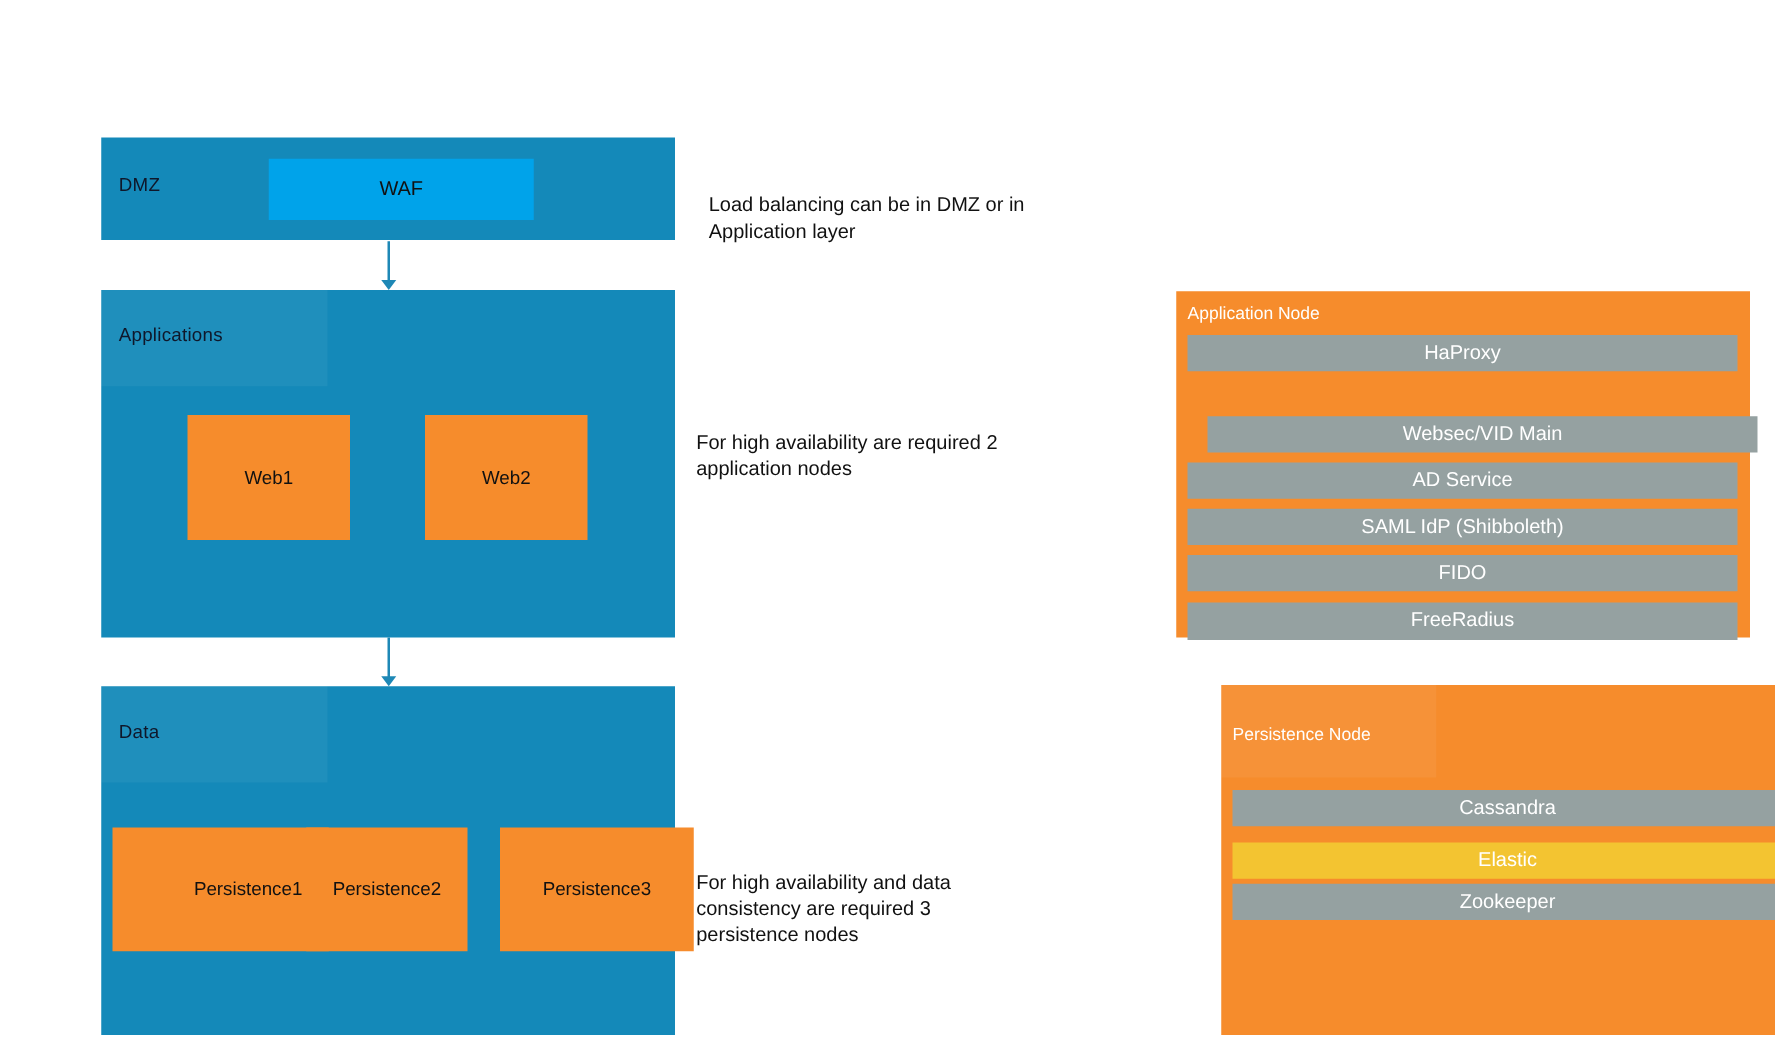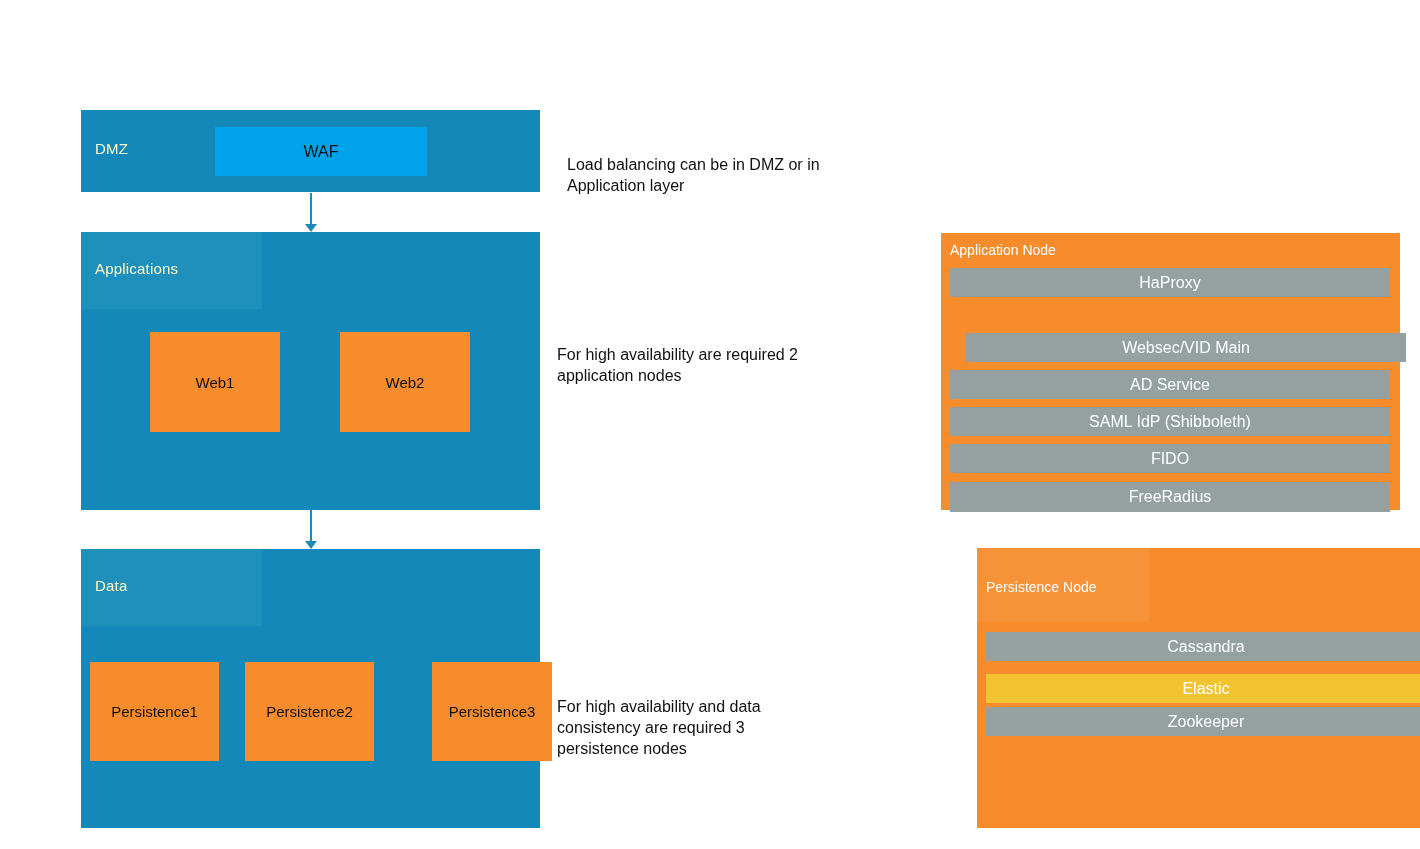--- a/index.html
+++ b/index.html
@@ -12,21 +12,21 @@
     overflow: hidden;
   }
 
   
   .layer { position: absolute; left: 81px; width: 459px; background: #1489B9; }
   .layer-dmz  { top: 110px; height: 82px; }
   .layer-apps { top: 232px; height: 278px; }
   .layer-data { top: 549px; height: 279px; }
   .layer-label {
     position: absolute; left: 14px; top: 28px;
-    color: #fef9c3; font-size: 15px; letter-spacing: .2px;
+    color: #0f172a; font-size: 15px; letter-spacing: .2px;
   }
   .layer-dmz .layer-label { top: 30px; }
   .sheen {
     position: absolute; left: 0; top: 0; width: 181px; height: 77px;
     background: rgba(255,255,255,0.05); pointer-events: none;
   }
 
   
   .node {
     position: absolute; display: flex; align-items: center; justify-content: center;
@@ -100,27 +100,27 @@
   </div>
 
   <div class="arrow" style="left:304px; top:510px; height:39px;">
     <div class="shaft"></div>
     <div class="head"></div>
   </div>
 
   <div class="layer layer-data">
     <div class="sheen"></div>
     <div class="layer-label">Data</div>
-    <div class="node node-orange" style="left:9px; top:113px; width:129px; height:99px;">
+    <div class="node node-orange" style="left:9px; top:113px; width:129px; height:99px;padding-left:44px;">
       <span>Persistence1</span>
     </div>
     <div class="node node-orange" style="left:164px; top:113px; width:129px; height:99px;">
       <span>Persistence2</span>
     </div>
-    <div class="node node-orange" style="left:319px; top:113px; width:120px; height:99px;margin-left:32px;">
+    <div class="node node-orange" style="left:319px; top:113px; width:155px; height:99px;">
       <span>Persistence3</span>
     </div>
   </div>
 
   <div class="annotation" style="left:567px; top:154px;">
     <div>Load balancing can be in DMZ or in</div>
     <div>Application layer</div>
   </div>
   <div class="annotation" style="left:557px; top:344px;">
     <div>For high availability are required 2</div>

